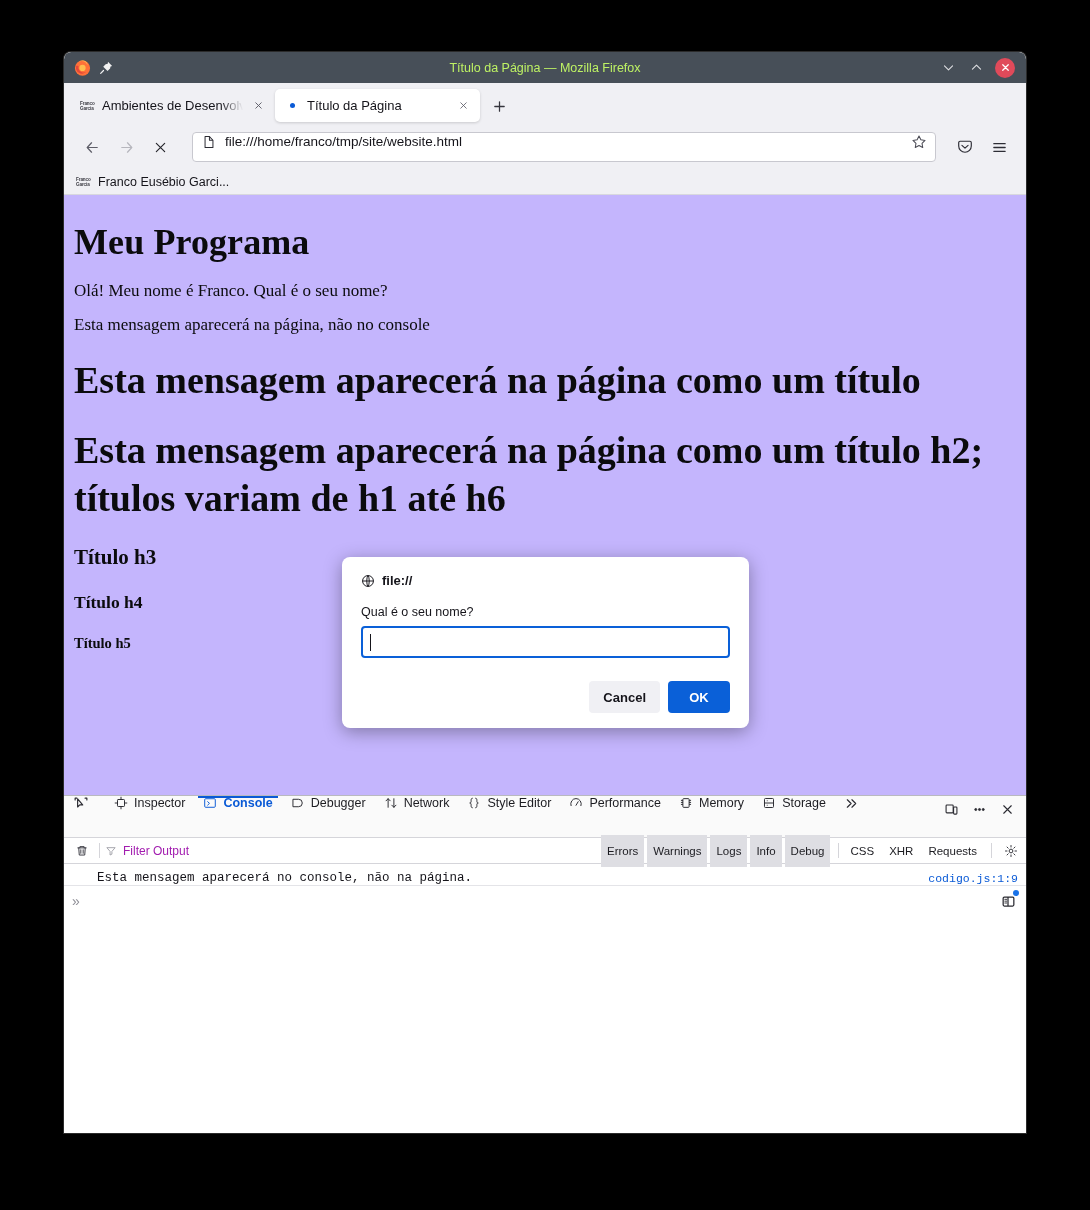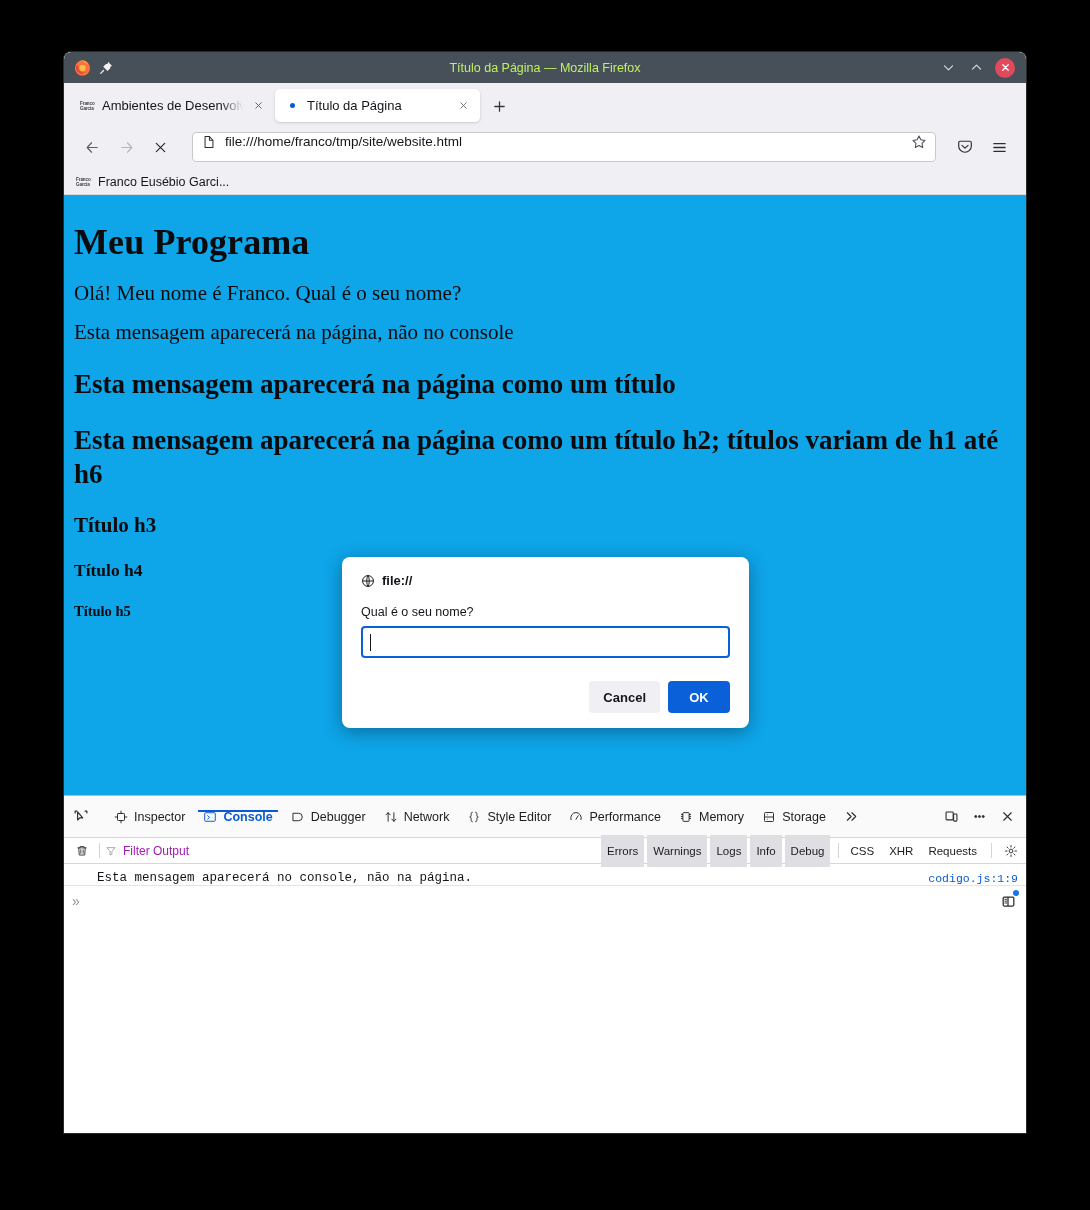--- a/index.html
+++ b/index.html
@@ -101,28 +101,28 @@
 
   
   #bookmarks {
     height:26px; background:#f0f0f4; display:flex; align-items:center;
     padding:0 12px; gap:7px; border-bottom:1px solid #d8d8de;
   }
   #bookmarks .bm-label { font-size:12.5px; color:#15141a; font-family:"Liberation Sans", sans-serif; }
 
   
   #content {
-    position:relative; height:600px; background:#0ea5e9; overflow:hidden;
+    position:relative; height:600px; background:#c4b5fd; overflow:hidden;
     font-family:"Liberation Serif", serif; color:#0b0b0d;
     padding: 12px 0 0 0;
   }
   #content .inner { padding: 0 10px; }
   #content h1 { font-size:36px; margin:14px 0 18px 0; font-weight:700; letter-spacing:.1px; }
-  #content p  { font-size:21px; margin:14px 0; font-weight:400; }
-  #content h2 { font-size:27px; margin:22px 0 16px 0; font-weight:700; line-height:1.26; }
+  #content p  { font-size:17px; margin:14px 0; font-weight:400; }
+  #content h2 { font-size:38px; margin:22px 0 16px 0; font-weight:700; line-height:1.26; }
   #content h3 { font-size:21px; margin:22px 0 18px 0; font-weight:700; }
   #content h4 { font-size:17.5px; margin:22px 0 18px 0; font-weight:700; }
   #content h5 { font-size:14.5px; margin:22px 0 18px 0; font-weight:700; }
   #content h6 { font-size:12px; margin:22px 0 18px 0; font-weight:700; }
 
   
   #modal {
     position:absolute; left:278px; top:362px; width:407px;
     background:#ffffff; border-radius:8px;
     box-shadow:0 4px 18px rgba(0,0,0,.34);
@@ -144,21 +144,21 @@
     min-width:62px; height:32px; border-radius:4px; font-size:13px; font-weight:600;
     display:flex; align-items:center; justify-content:center; padding:14px 14px;
     font-family:"Liberation Sans", sans-serif;
   }
   #modal .m-btn.cancel { background:#f0f0f4; color:#15141a; }
   #modal .m-btn.ok { background:#0a60d8; color:#ffffff; }
 
   
   #devtools { background:#ffffff; border-top:1px solid #b9b9bf; height:auto; }
   #dt-tabs {
-    height:42px; display:flex; align-items:center;
+    height:42px; display:flex; align-items:flex-start;
     border-bottom:1px solid #d5d5da; background:#fafafa; padding-left:2px;
   }
   .dt-pick { width:30px; display:flex; align-items:center; justify-content:center; }
   .dt-pick svg { stroke:#2a2a31; }
   .dt-sep { width:1px; background:#d5d5da; margin:6px 4px; }
   .dt-tab {
     display:flex; align-items:center; gap:6px; padding:0 9px;
     font-size:12.5px; color:#1c1c21; position:relative;
     font-family:"Liberation Sans", sans-serif;
   }

